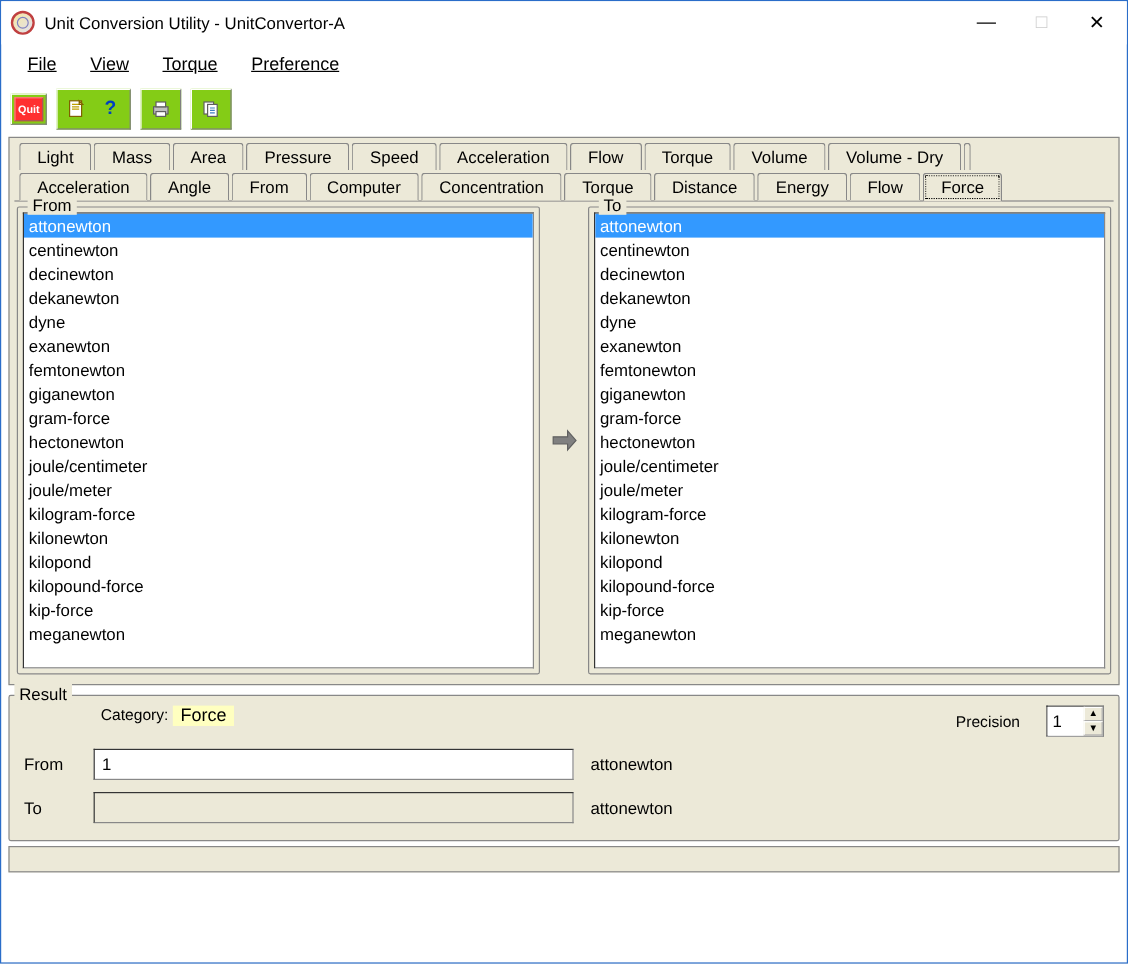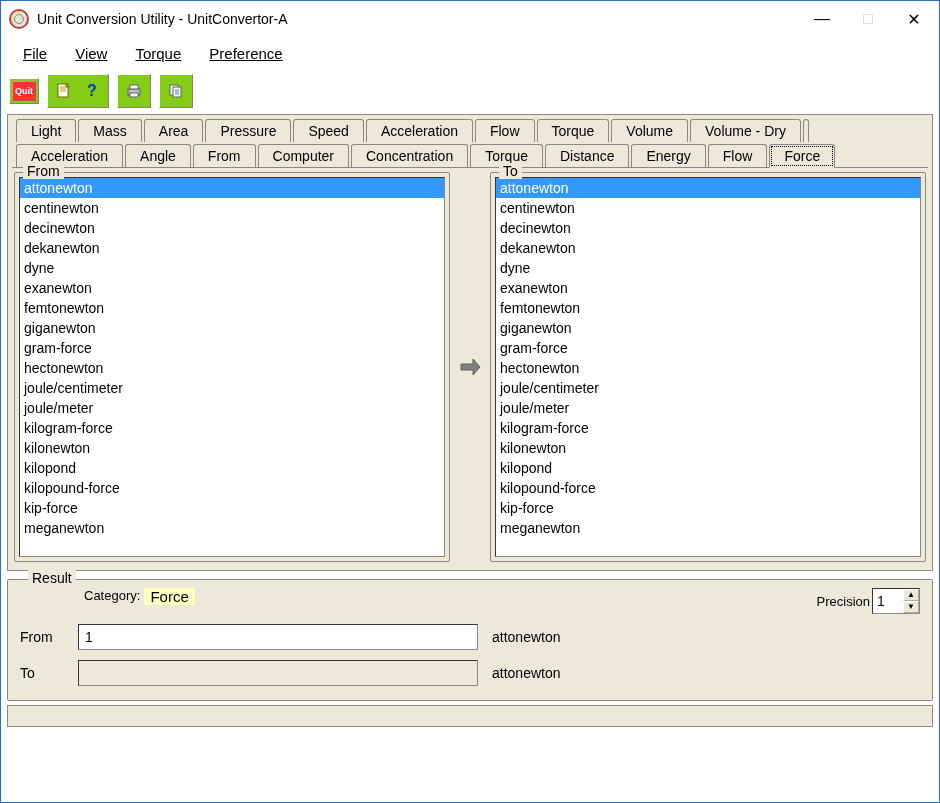--- a/index.html
+++ b/index.html
@@ -150,21 +150,21 @@
 .result-section {
   margin: 8px 6px 4px 6px;
   border: 1px solid #888;
   border-radius: 2px;
   padding: 8px 12px 14px 12px;
   position: relative;
   background: #ece9d8;
 }
 .result-label {
   position: absolute;
-  top: -10px; left: 20px;
+  top: -10px; left: 4px;
   background: #ece9d8;
   padding: 0 4px;
   font-size: 14px;
 }
 .result-row {
   display: flex;
   align-items: center;
   margin-top: 10px;
   gap: 10px;
 }
@@ -186,21 +186,21 @@
 }
 .category-value {
   background: #ffffc0;
   padding: 0 6px;
   font-size: 15px;
 }
 .precision-block {
   margin-left: auto;
   display: flex;
   align-items: center;
-  gap: 2px;
+  gap: 22px;
 }
 .spinner {
   display: flex;
   border: 1px inset #888;
   background: #fff;
 }
 .spinner input {
   width: 30px;
   border: none;
   padding: 2px 4px;

